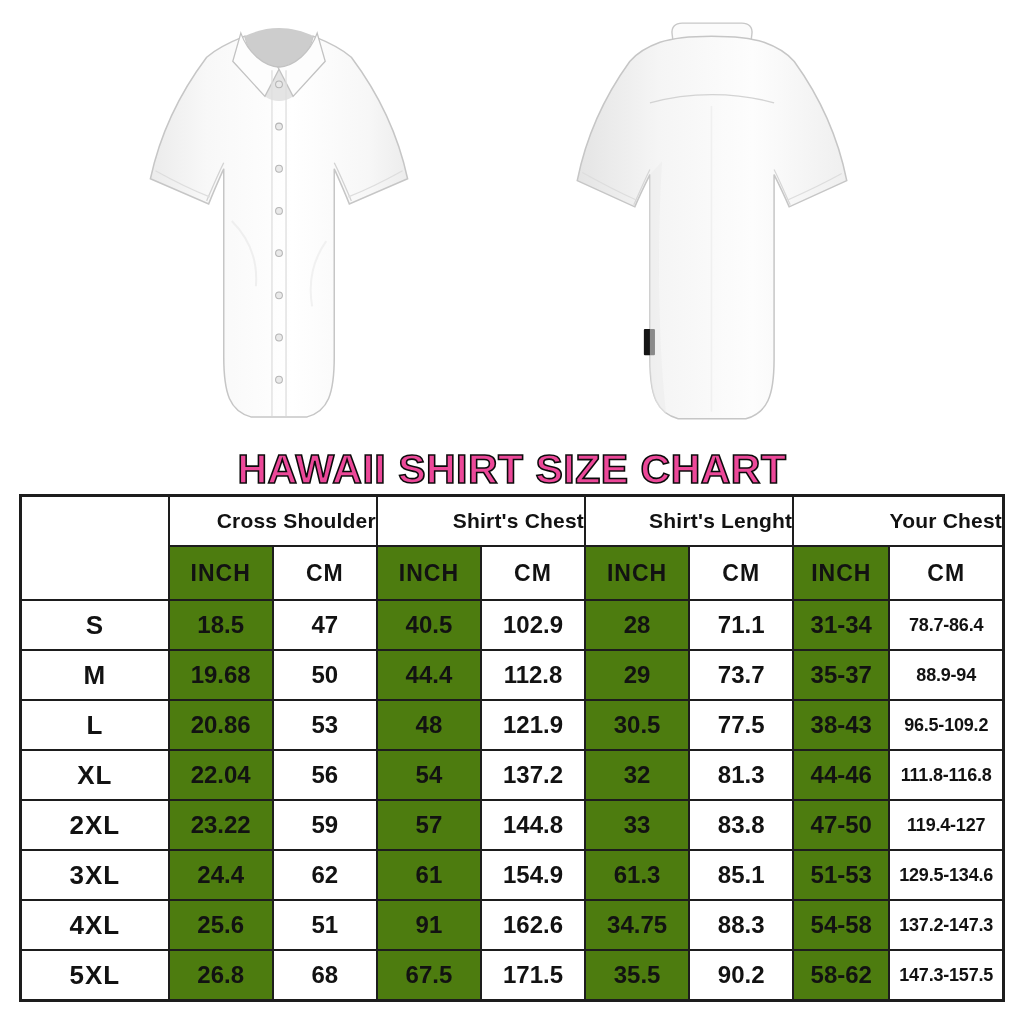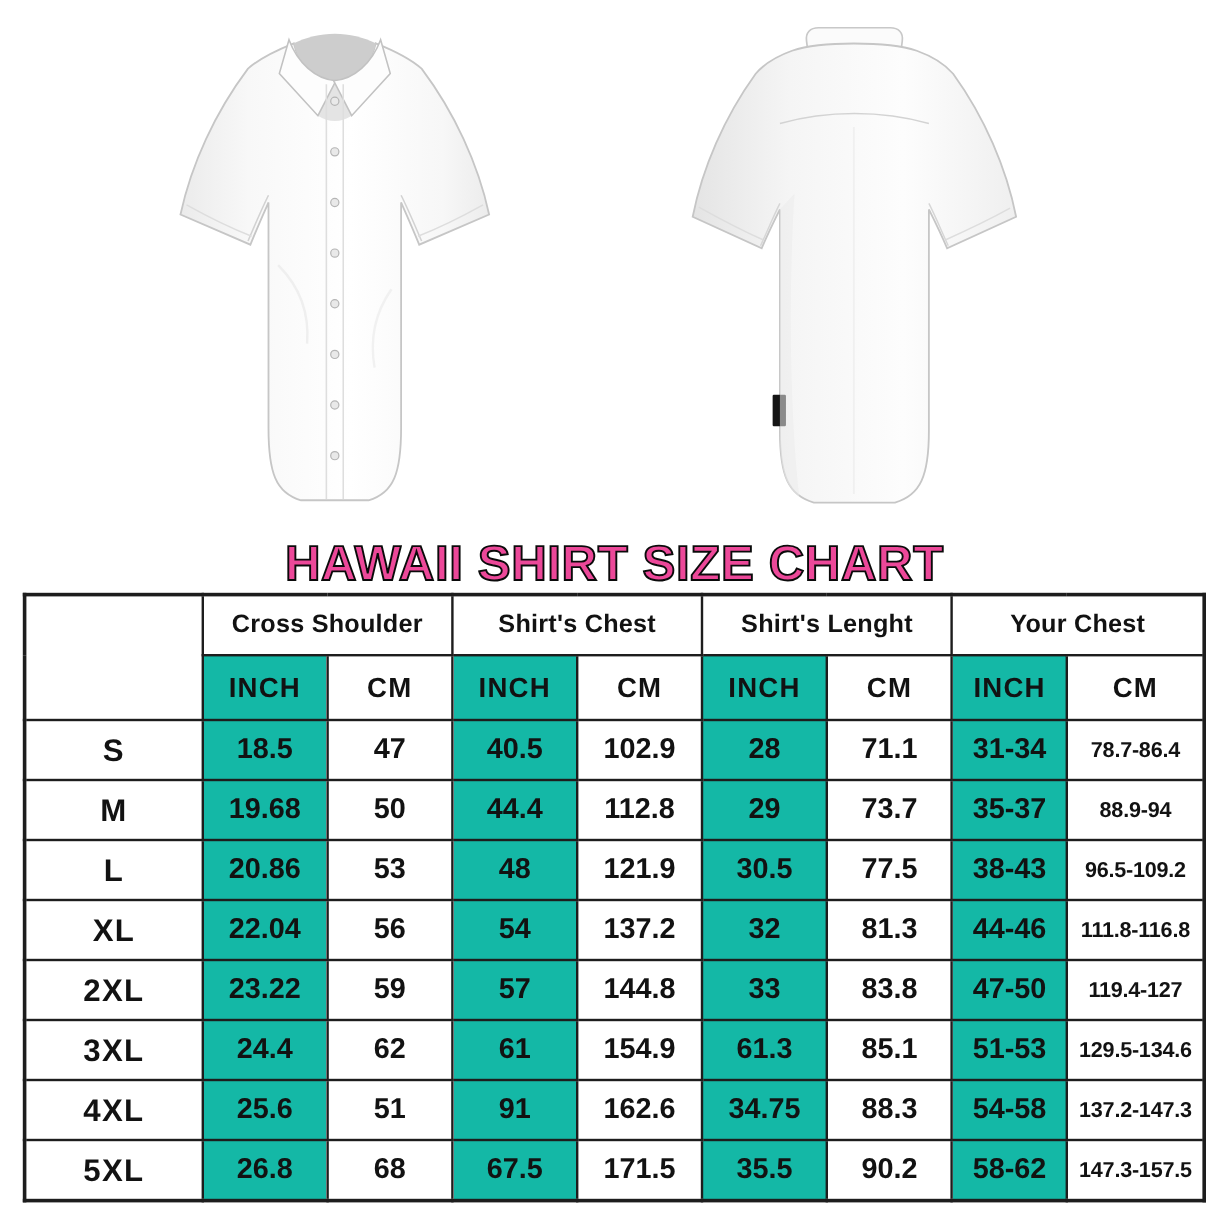--- a/index.html
+++ b/index.html
@@ -17,22 +17,22 @@
     -webkit-text-stroke:1.6px #0a0a0a;color:#ec4899;
   }
   table.size-chart{
     border-collapse:collapse;table-layout:fixed;
     width:986px;margin:0 auto;border:3px solid #1d1d1d;
   }
   .size-chart th,.size-chart td{
     border:2px solid #1d1d1d;text-align:center;vertical-align:middle;
     padding:0;font-weight:bold;overflow:hidden;white-space:nowrap;background:#ffffff;
   }
-  .size-chart .y{background:#14b8a6;}
-  .size-chart tr.grp th{height:48px;font-size:21px;letter-spacing:0.2px;}
+  .size-chart .y{background:#4d7c0f;}
+  .size-chart tr.grp th{height:48px;font-size:21px;letter-spacing:0.2px;text-align:right;}
   .size-chart tr.unit th{height:52px;font-size:23px;letter-spacing:1px;}
   .size-chart tbody td{height:48px;font-size:24px;}
   .size-chart td.sz{font-size:26px;letter-spacing:1px;}
   .size-chart td.cml{font-size:18px;letter-spacing:-0.2px;}
 </style>
 </head>
 <body>
 
 <div class="shirts">
 

